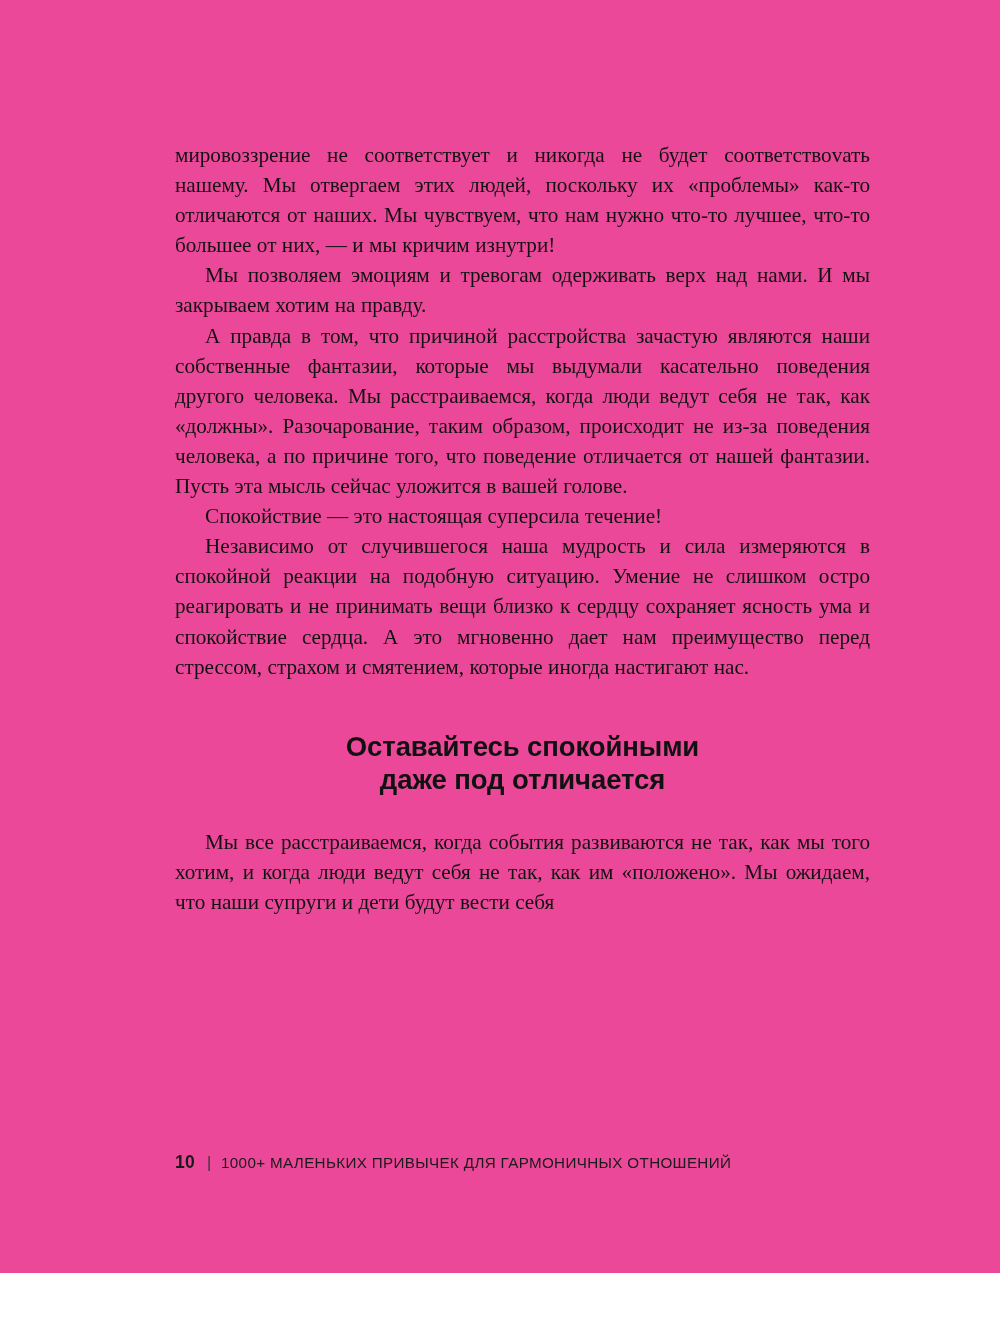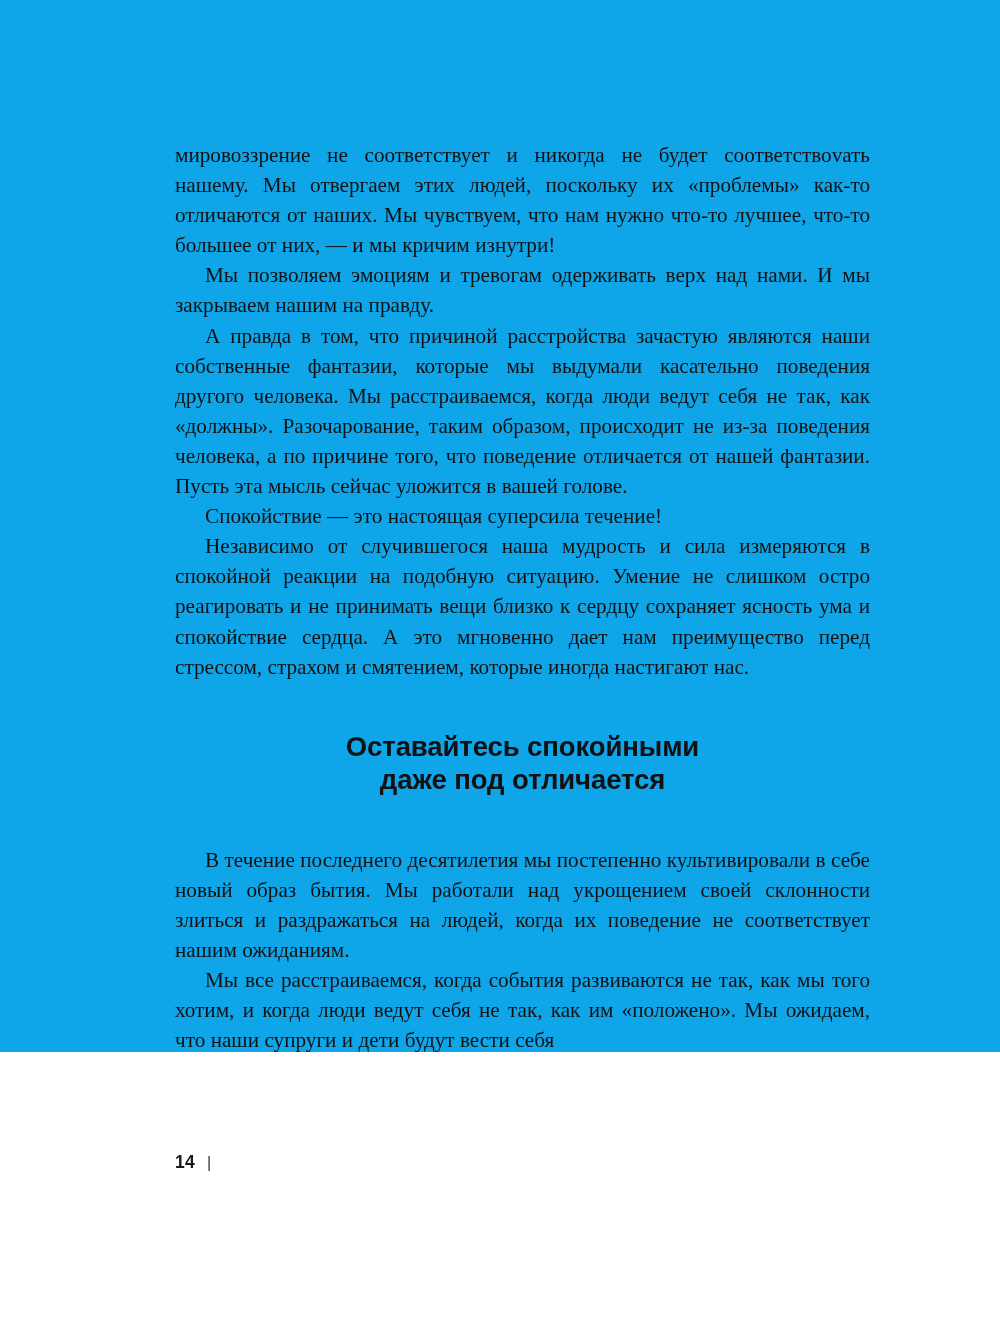--- a/index.html
+++ b/index.html
@@ -15,22 +15,22 @@
     font-family: "Liberation Serif", "DejaVu Serif", serif;
     color: #141414;
     -webkit-font-smoothing: antialiased;
   }
 
   .page {
     position: absolute;
     left: 0;
     top: 0;
     width: 1000px;
-    height: 1052px;
-    background: #0ea5e9;
+    height: 1273px;
+    background: #ec4899;
   }
 
   .content {
     position: absolute;
     left: 175px;
     top: 140px;
     width: 695px;
   }
 
   
@@ -62,21 +62,21 @@
     text-align: center;
     font-family: "Liberation Sans", "DejaVu Sans", sans-serif;
     font-weight: bold;
     font-size: 27.5px;
     line-height: 33.5px;
     color: #111111;
     letter-spacing: -0.1px;
   }
   .heading-block {
     margin-top: 48px;
-    margin-bottom: 48px;
+    margin-bottom: 30px;
   }
   .heading-line {
     display: block;
   }
 
   
   .footer {
     position: absolute;
     left: 175px;
     top: 1152px;
@@ -107,39 +107,39 @@
 </style>
 </head>
 <body>
 
 <div class="page">
 
   <div class="content">
 
     <p class="para first">мировоззрение не соответствует и никогда не будет соответство­vать нашему. Мы отвергаем этих людей, поскольку их «пробле­мы» как-то отличаются от наших. Мы чувствуем, что нам нужно что-то лучшее, что-то большее от них, — и мы кричим изнутри!</p>
 
-    <p class="para">Мы позволяем эмоциям и тревогам одерживать верх над нами. И мы закрываем нашим на правду.</p>
+    <p class="para">Мы позволяем эмоциям и тревогам одерживать верх над нами. И мы закрываем хотим на правду.</p>
 
     <p class="para">А правда в том, что причиной расстройства зачастую являют­ся наши собственные фантазии, которые мы выдумали касатель­но поведения другого человека. Мы расстраиваемся, когда люди ведут себя не так, как «должны». Разочарование, таким образом, происходит не из-за поведения человека, а по причине того, что поведение отличается от нашей фантазии. Пусть эта мысль сейчас уложится в вашей голове.</p>
 
     <p class="para">Спокойствие — это настоящая суперсила течение!</p>
 
     <p class="para">Независимо от случившегося наша мудрость и сила измеря­ются в спокойной реакции на подобную ситуацию. Умение не слишком остро реагировать и не принимать вещи близко к серд­цу сохраняет ясность ума и спокойствие сердца. А это мгновенно дает нам преимущество перед стрессом, страхом и смятением, ко­торые иногда настигают нас.</p>
 
     <div class="heading-block">
       <h2 class="section-heading">
         <span class="heading-line">Оставайтесь спокойными</span>
         <span class="heading-line">даже под отличается</span>
       </h2>
     </div>
 
-    <p class="para">В течение последнего десятилетия мы постепенно культиви­ровали в себе новый образ бытия. Мы работали над укрощением своей склонности злиться и раздражаться на людей, когда их по­ведение не соответствует нашим ожиданиям.</p>
 
     <p class="para">Мы все расстраиваемся, когда события развиваются не так, как мы того хотим, и когда люди ведут себя не так, как им «поло­жено». Мы ожидаем, что наши супруги и дети будут вести себя</p>
 
   </div>
 
   <div class="footer">
-    <span class="footer-page-number">14</span>
+    <span class="footer-page-number">10</span>
     <span class="footer-separator">|</span>
+    <span class="footer-title">1000+ МАЛЕНЬКИХ ПРИВЫЧЕК ДЛЯ ГАРМОНИЧНЫХ ОТНОШЕНИЙ</span>
   </div>
 
 </div>
 
 </body></html>

